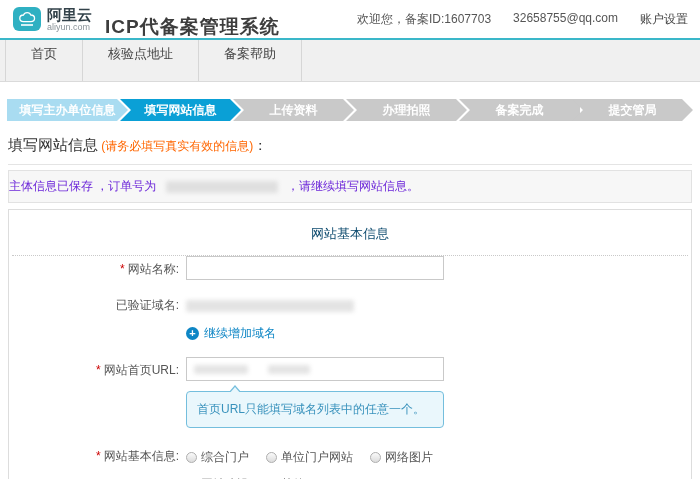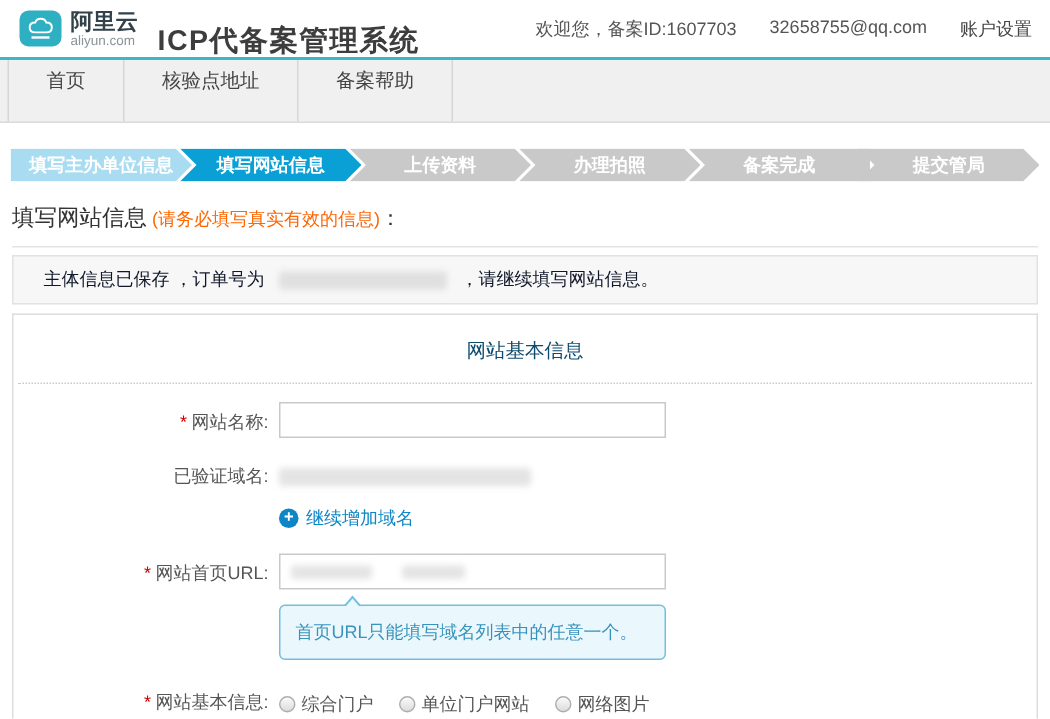--- a/index.html
+++ b/index.html
@@ -38,21 +38,21 @@
   .step.pending { background:var(--step_pending,#c9c9c9); }
 
   
   .sect { margin:15px 8px 0 8px; border-bottom:1px solid #e4e4e4; padding-bottom:9px; }
   .sect-title { font-size:15px; color:#333; }
   .sect-hint { font-size:12px; color:var(--highlight_orange,#ff6600); }
   .sect-colon { font-size:14px; color:#333; }
 
   
   .notice { margin:5px 8px 0 8px; height:33px; line-height:31px; background:#f7f7f7;
-    border:1px solid #e2e2e2; color:#0f172a; padding-left:20px; white-space:nowrap; }
+    border:1px solid #e2e2e2; color:#6d28d9; white-space:nowrap; }
   .redact { display:inline-block; background:#c9c9c9; opacity:.5; filter:blur(2px);
     border-radius:2px; vertical-align:middle; }
   .redact.order { width:112px; height:12px; margin:0 6px; }
   .redact.domain { width:168px; height:12px; margin-top:2px; }
 
   
   .panel { margin:6px 8px 0 8px; border:1px solid #ddd; border-bottom:none; height:280px; background:#fff; }
   .panel-title { text-align:center; padding-top:15px; font-size:13px; color:#0c4a6e; }
   .dotted { margin:12px 3px 0 3px; border-bottom:1px dotted #c9c9c9; }
 
@@ -61,21 +61,21 @@
     line-height:26px; flex:none; }
   .req { color:var(--required_red,#cc0000); margin-right:3px; }
   .indent { padding-left:177px; }
 
   .txt-input { width:258px; height:24px; border:1px solid #c9c9c9; padding:0 6px; font-size:12px;
     color:#333; background:#fff; outline:none; }
   .input-wrap { position:relative; }
   .url-blur1 { position:absolute; left:8px; top:8px; width:54px; height:9px; }
   .url-blur2 { position:absolute; left:82px; top:8px; width:42px; height:9px; }
 
-  .row-name { margin-top:12px; }
+  .row-name { margin-top:0; }
   .row-verified { margin-top:16px; }
   .row-verified .flabel { line-height:15px; }
   .row-addlink { margin-top:12px; }
   .row-url { margin-top:15px; }
   .row-tip { margin-top:8px; }
   .row-service { margin-top:21px; }
   .row-service .flabel { line-height:15px; }
   .row-service2 { margin-top:10px; }
 
   .add-link { display:inline-flex; align-items:center; color:var(--link_blue,#0e86c5);

